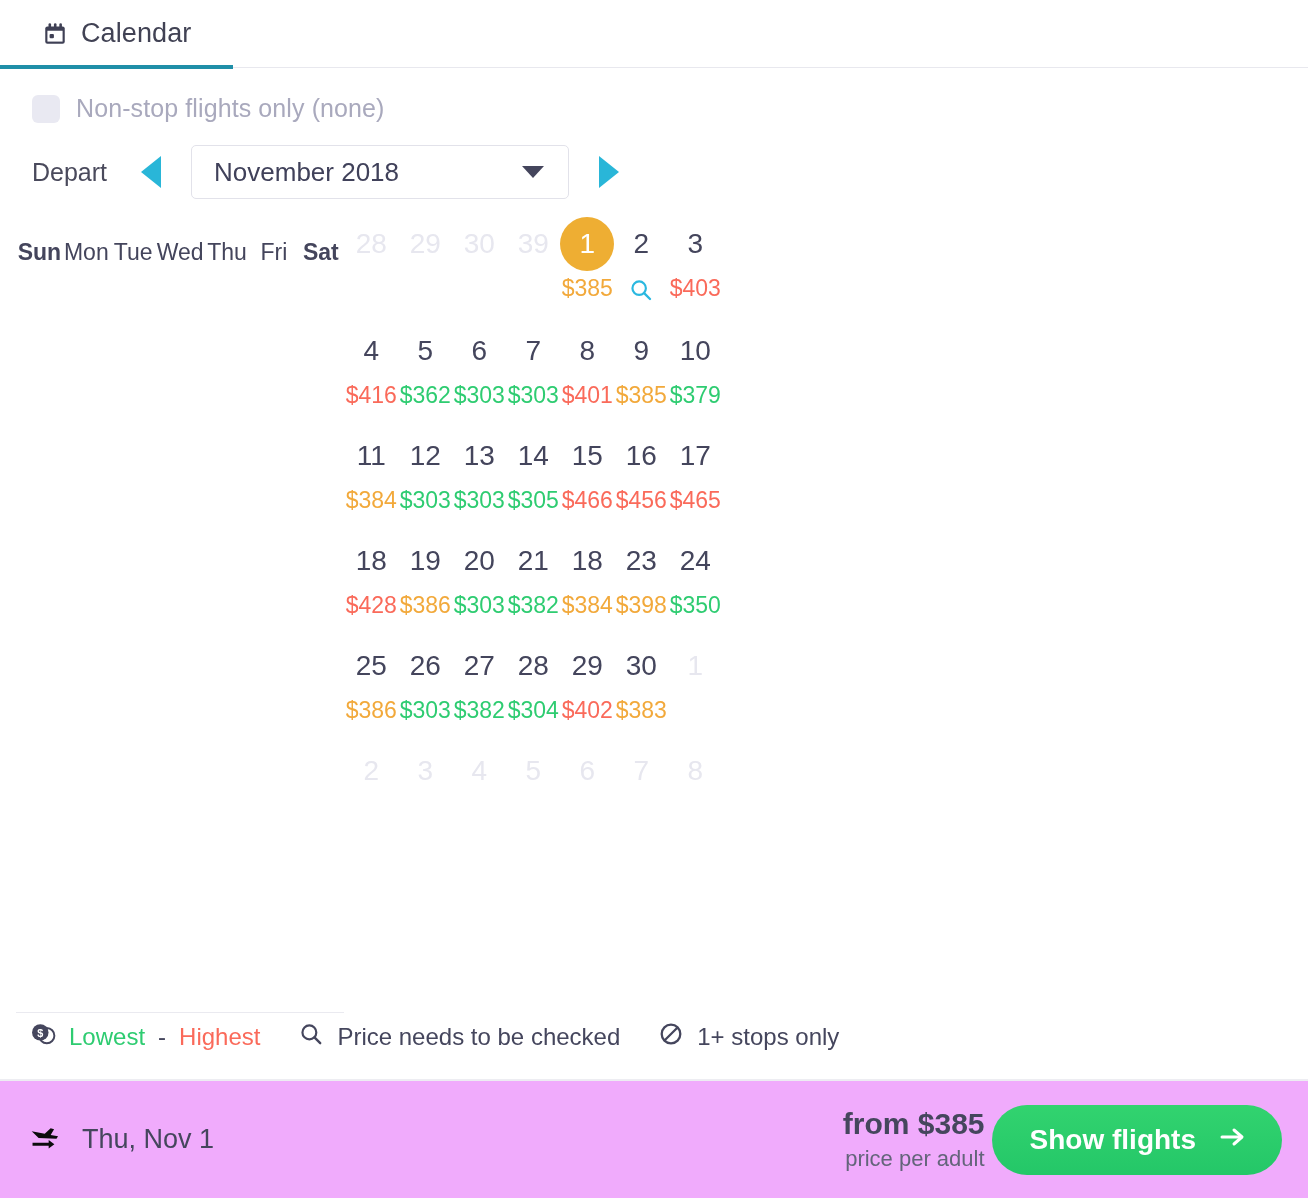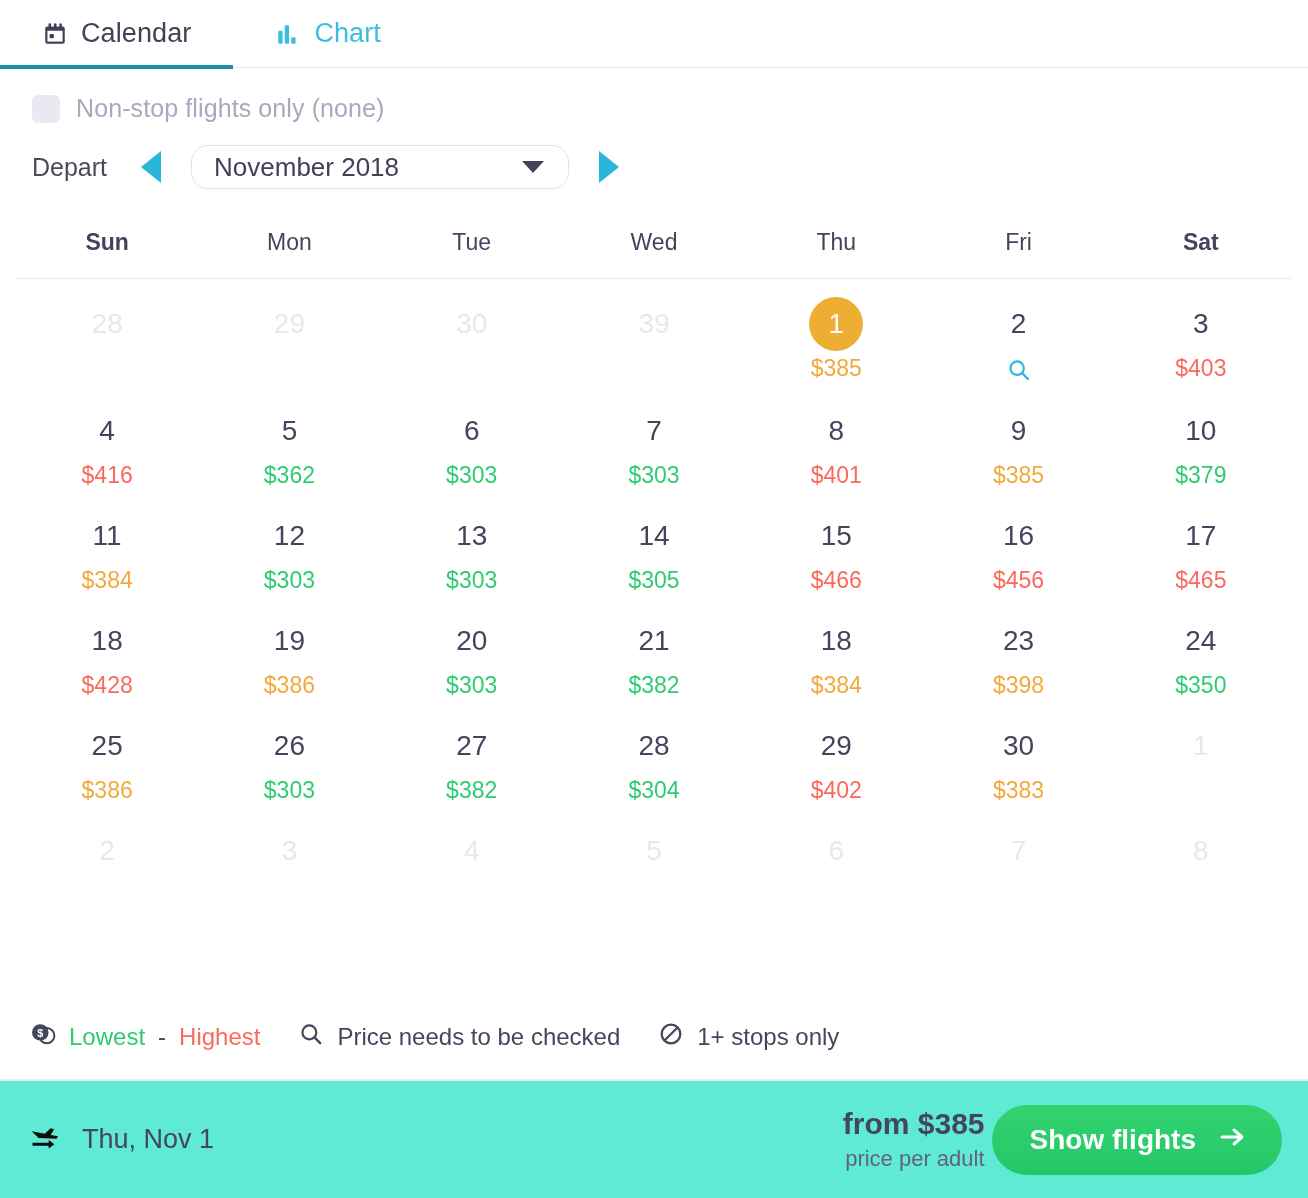--- a/index.html
+++ b/index.html
@@ -94,23 +94,23 @@
     background: none; border: none; padding: 0;
   }
   .tri {
     width: 0; height: 0;
     border-top: 16px solid transparent;
     border-bottom: 16px solid transparent;
   }
   .tri-left { border-right: 20px solid #29b6d8; }
   .tri-right { border-left: 20px solid #29b6d8; }
   .month-select {
-    width: 378px; height: 44px;
+    width: 378px; height: 54px;
     border: 1px solid #e2e2ea;
-    border-radius: 17px;
+    border-radius: 5px;
     background: #fff;
     display: flex;
     align-items: center;
     justify-content: space-between;
     padding: 0 24px 0 22px;
     margin: 0 22px;
     cursor: pointer;
   }
   .month-select .m-text {
     font-size: 26px;
@@ -121,21 +121,21 @@
     border-left: 11px solid transparent;
     border-right: 11px solid transparent;
     border-top: 12px solid #44455c;
   }
 
   
   .cal {
     padding: 0 16px;
     flex: 1 1 auto;
     display: flex;
-    flex-direction: column;
+    flex-direction: row;
   }
   .dow-row {
     display: grid;
     grid-template-columns: repeat(7, 1fr);
     padding-top: 40px;
     padding-bottom: 22px;
     border-bottom: 1px solid #eaeaf0;
   }
   .dow {
     text-align: center;
@@ -203,21 +203,21 @@
     color: #45465d;
     margin-right: 38px;
   }
   .legend-item .lowest { color: #2ecc71; }
   .legend-item .dash { color: #45465d; }
   .legend-item .highest { color: #fa6a5a; }
 
   
   .footer {
     height: 118px;
-    background: #5eead4;
+    background: #f0abfc;
     border-top: 1px solid #ededf2;
     display: flex;
     align-items: center;
     padding: 0 26px 0 28px;
     flex: 0 0 auto;
   }
   .foot-left { display: flex; align-items: center; gap: 20px; }
   .foot-date { font-size: 27px; color: #45465d; }
   .foot-right { margin-left: auto; display: flex; align-items: center; gap: 7px; }
   .price-block { text-align: right; }
@@ -260,30 +260,20 @@
         <svg width="26" height="26" viewBox="0 0 24 24" fill="none">
           <rect x="3" y="5" width="18" height="16" rx="2" fill="#3f4055"></rect>
           <rect x="5" y="9" width="14" height="10" fill="#ffffff"></rect>
           <rect x="7" y="12" width="4" height="4" rx="1" fill="#3f4055"></rect>
           <rect x="6" y="2" width="2.4" height="4" rx="1.2" fill="#3f4055"></rect>
           <rect x="11" y="2" width="2.4" height="4" rx="1.2" fill="#3f4055"></rect>
           <rect x="16" y="2" width="2.4" height="4" rx="1.2" fill="#3f4055"></rect>
         </svg>
       </span>
       <span class="tab-label">Calendar</span>
-    </div>
-    <div class="tab inactive">
-      <span class="tab-icon">
-        <svg width="26" height="26" viewBox="0 0 24 24">
-          <rect x="3" y="9" width="4" height="12" rx="1.2" fill="#3bbde0"></rect>
-          <rect x="9" y="4" width="4" height="17" rx="1.2" fill="#3bbde0"></rect>
-          <rect x="15" y="15" width="4" height="6" rx="1.2" fill="#3bbde0"></rect>
-        </svg>
-      </span>
-      <span class="tab-label">Chart</span>
     </div>
   </div>
 
   <div class="filter-row">
     <span class="checkbox"></span>
     <span class="filter-label">Non-stop flights only (none)</span>
   </div>
 
   <div class="month-row">
     <span class="depart-label">Depart</span>

